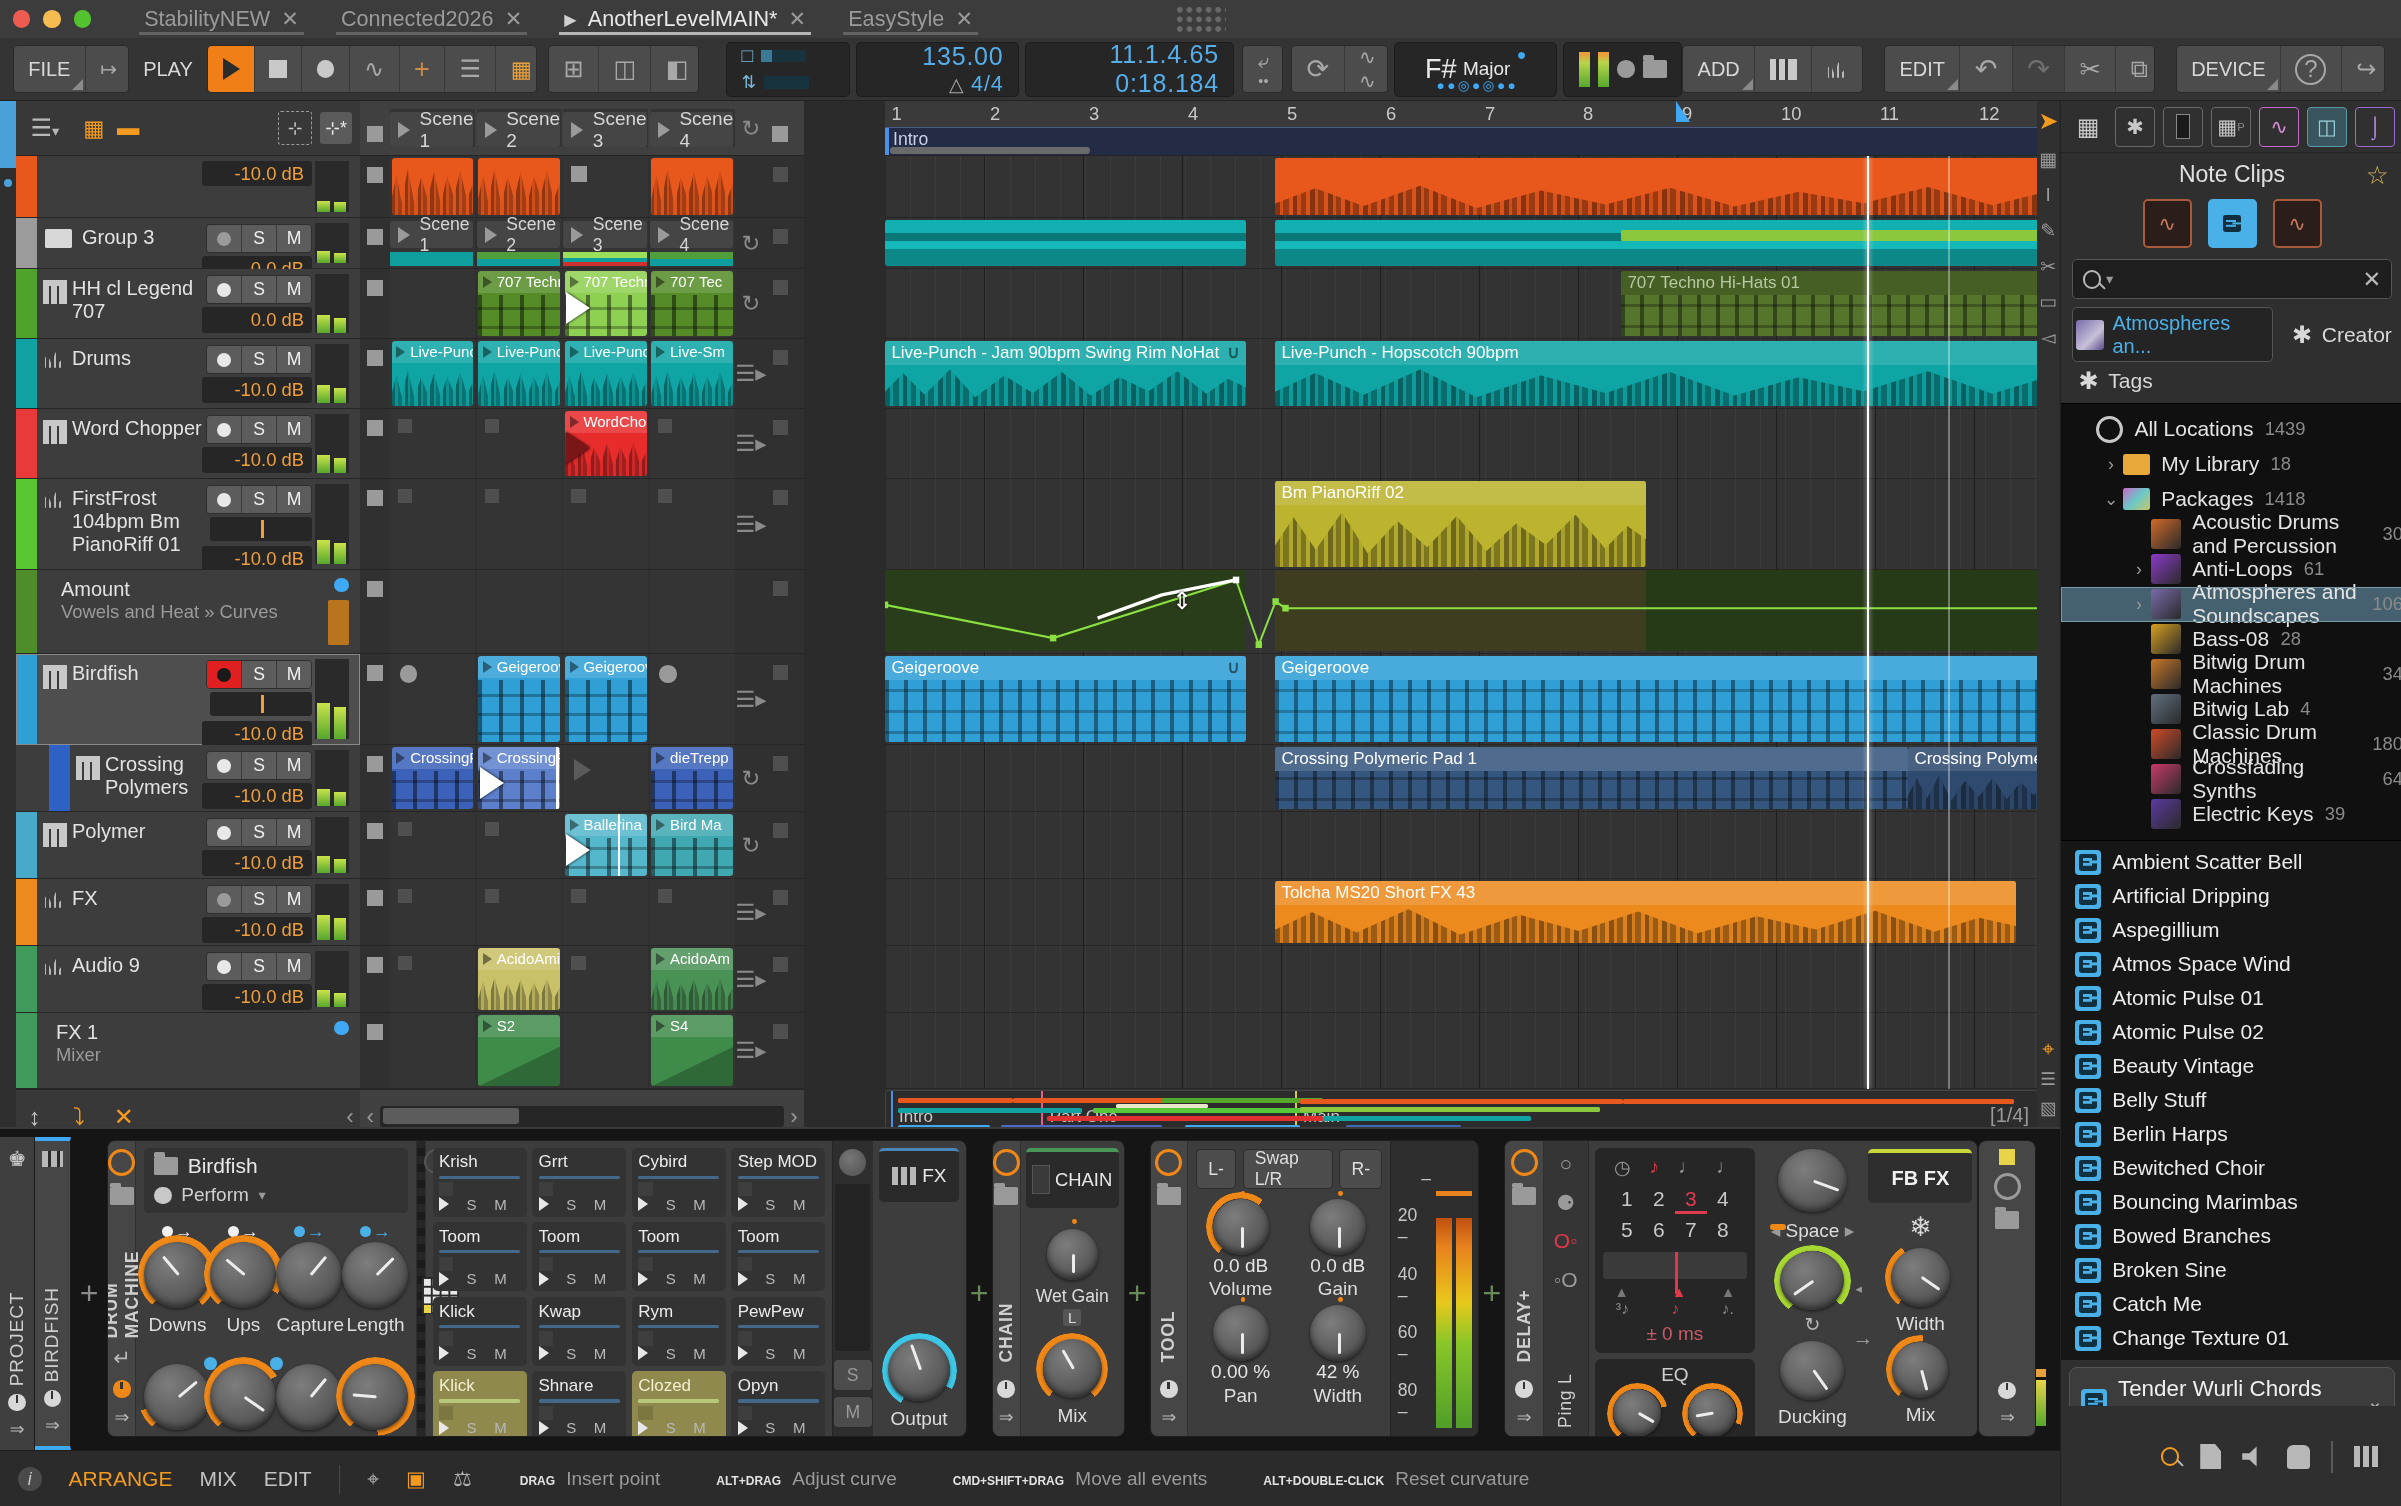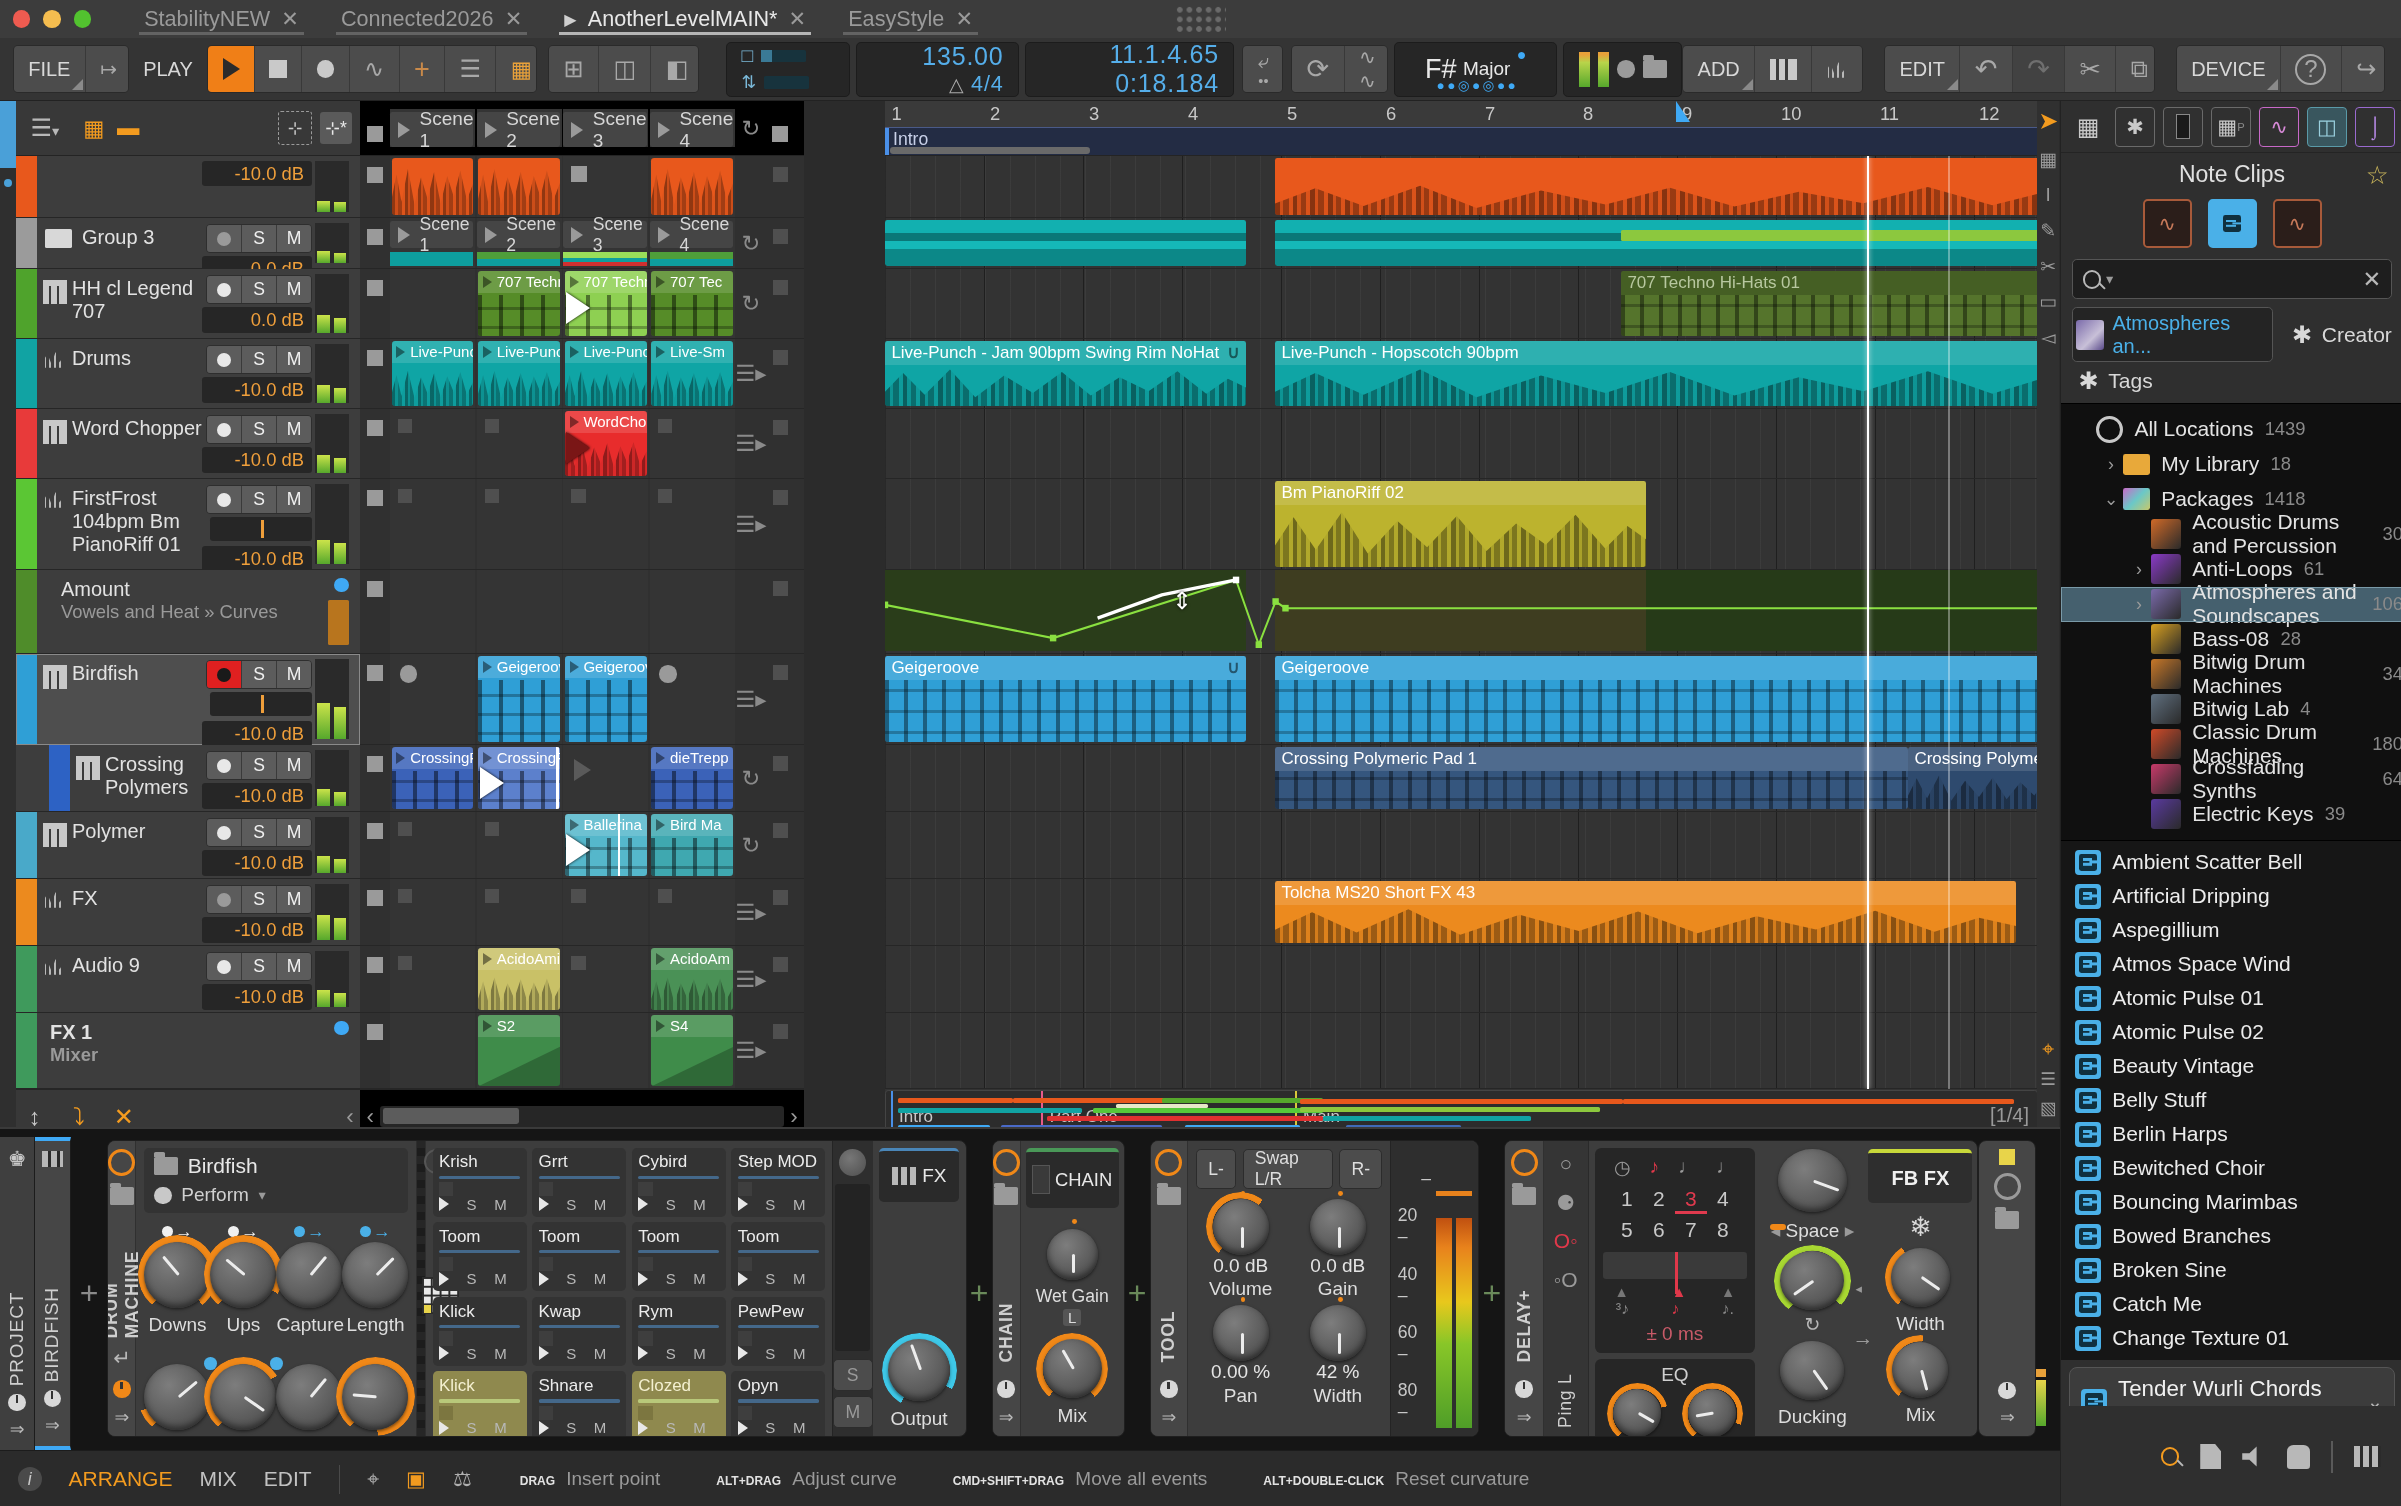--- a/index.html
+++ b/index.html
@@ -33,21 +33,21 @@
   .cir{width:17.6px;height:17.6px;border-radius:50%;background:#c9c9c9;}
   .numbox{height:53px;background:#262626;border:0.8px solid #1c1c1c;border-radius:4.8px;color:#55aeea;
           display:flex;flex-direction:column;justify-content:center;padding:0 14.4px;margin-left:6.4px;}
   .numbox .r1{font-size:25px;text-align:right;letter-spacing:0.8px;}
   .numbox .r2{font-size:25px;text-align:right;letter-spacing:0.8px;}
   .glyph{color:#a8a8a8;}
   
   #main{position:absolute;left:0;top:101px;width:2401px;height:1026px;background:#2b2b2b;}
   #leftedge{position:absolute;left:0;top:0;width:16px;height:100%;background:#2f2f2f;}
   #tracklist{position:absolute;left:16px;top:0;width:344px;height:100%;background:#383838;}
-  #launcher{position:absolute;left:360px;top:0;width:444px;height:100%;background:#000000;}
+  #launcher{position:absolute;left:360px;top:0;width:444px;height:100%;background:#404040;}
   #arranger{position:absolute;left:885px;top:0;width:1153px;height:100%;background:#333;}
   #toolstrip{position:absolute;left:2037px;top:0;width:22.4px;height:100%;background:#303030;display:flex;flex-direction:column;align-items:center;}
   #browserpanel{position:absolute;left:2060px;top:0;width:342px;height:1406px;background:#2f2f2f;border-left:1.6px solid #222;}
   .colhead{height:54px;border-bottom:1.6px solid #242424;display:flex;align-items:center;}
   
   .trow{position:relative;border-bottom:1.6px solid #262626;background:#3d3d3d;display:flex;}
   .trow.sel{background:#4e4e4e;outline:1.6px solid #8a8a8a;outline-offset:-1.6px;}
   .cbar{width:21px;flex:none;}
   .tbody2{flex:1;position:relative;}
   .tname{position:absolute;left:35px;top:8px;font-size:20px;color:#e2e2e2;width:160px;line-height:1.15;}
@@ -591,21 +591,21 @@
               <div class="valfield" style="top: 38px;">-10.0 dB</div>
               <div class="meter">
                 <div class="mbar" style="height: 30%;"></div>
                 <div class="mbar" style="height: 26%;"></div>
               </div>
             </div>
           </div>
           <div class="trow" style="height: 75px;">
             <div class="cbar" style="background: rgb(63, 154, 92);"></div>
             <div class="tbody2">
-              <div class="tname" style="width: 240px; left: 13px; font-weight: bold;">FX 1<div class="tsub">Mixer</div></div>
+              <div class="tname" style="width: 240px; left: 19px;">FX 1<div class="tsub">Mixer</div></div>
               <div class="bluedot"></div>
             </div>
           </div>
         </div>
       <div style="height:53px;display:flex;align-items:center;border-top:1.6px solid #262626">
         <span style="margin-left:12.8px;color:#c8c8c8;font-size:24px">↕</span>
         <span style="margin-left:32px;color:#f39b1f;font-size:24px">⤵</span>
         <span style="margin-left:29px;color:#f39b1f;font-size:24px">✕</span>
         <span style="flex:1"></span>
         <span style="color:#9a9a9a;font-size:22.4px;margin-right:6.4px">‹</span>

